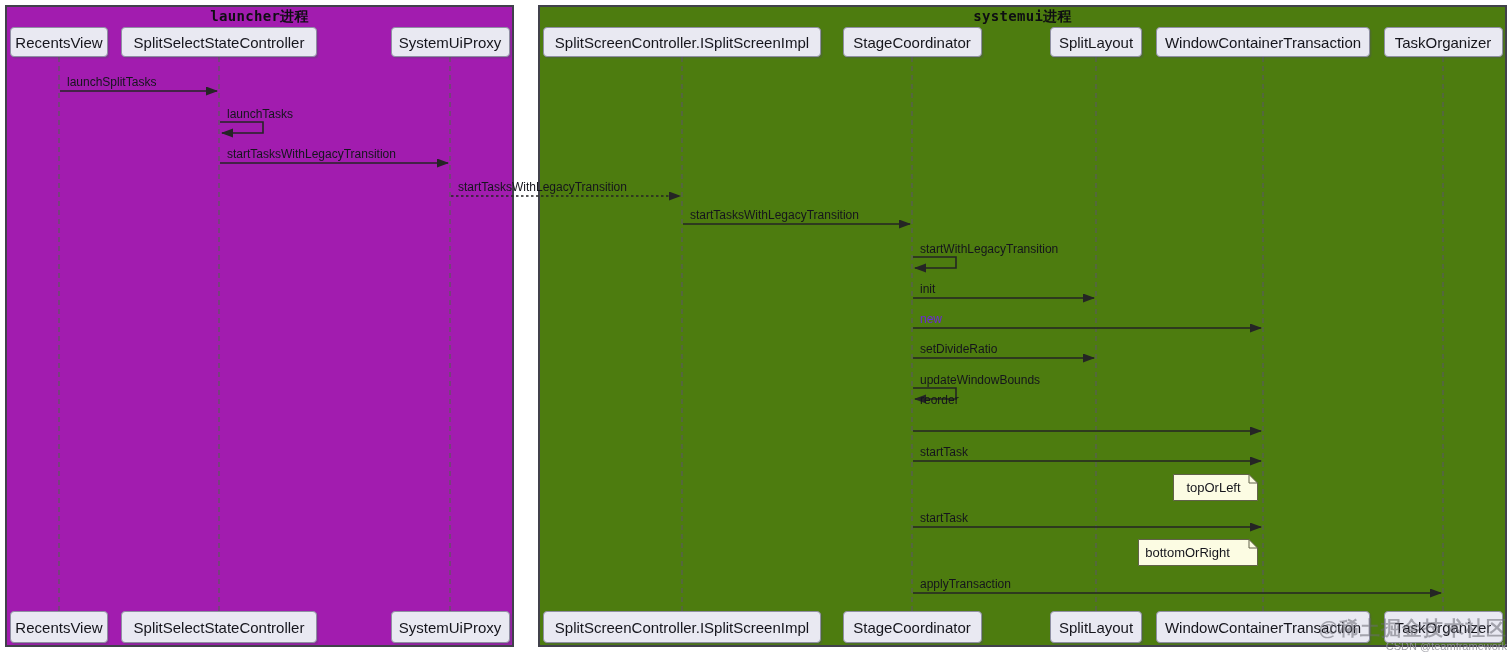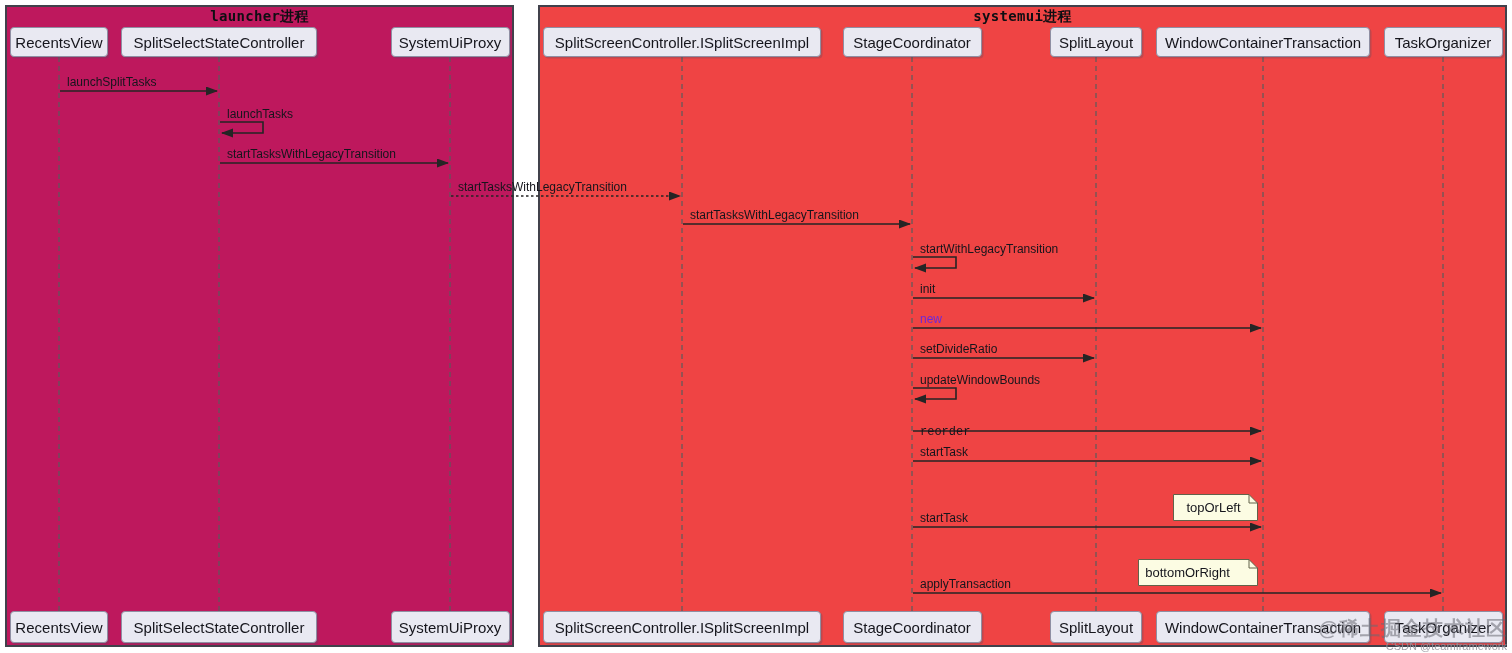--- a/index.html
+++ b/index.html
@@ -19,21 +19,21 @@
     position:absolute;z-index:3;box-sizing:border-box;
     background:#E9E9F2;border:1px solid #be185d;border-radius:4px;
     box-shadow:1.5px 1.5px 0 rgba(80,80,100,0.30);
     display:flex;align-items:center;justify-content:center;
     font-size:15px;color:#15151c;white-space:nowrap;padding:0 4px;
   }
   .mlabel{
     position:absolute;z-index:4;font-size:12px;line-height:15px;
     color:#17171d;white-space:nowrap;
   }
-  .note{position:absolute;z-index:4;margin-top:20px;}
+  .note{position:absolute;z-index:4;}
   .note svg{position:absolute;left:0;top:0;}
   .note-label{
     position:absolute;inset:0;display:flex;align-items:center;justify-content:center;
     font-size:13px;color:#15151c;padding-right:4px;white-space:nowrap;z-index:1;
   }
   .watermark{
     position:absolute;right:5px;bottom:0;z-index:6;text-align:right;pointer-events:none;
   }
   .wm-line1{
     font-size:20px;font-weight:600;letter-spacing:1px;line-height:23px;
@@ -44,24 +44,24 @@
   }
 </style>
 </head>
 <body>
 
 <div id="stage">
   <div class="watermark">
     <div class="wm-line1">@稀土掘金技术社区</div>
     <div class="wm-line2">CSDN @teamframework</div>
   </div>
-<div class="frame" style="left: 5px; top: 5px; width: 509px; height: 642px; background: #be185d; border-color: rgb(65, 65, 75);">
+<div class="frame" style="left: 5px; top: 5px; width: 509px; height: 642px; background: #a21caf; border-color: rgb(65, 65, 75);">
       <div class="frame-title">launcher进程</div>
     </div>
-    <div class="frame" style="left: 538px; top: 5px; width: 969px; height: 642px; background: #ef4444; border-color: rgb(65, 65, 75);">
+    <div class="frame" style="left: 538px; top: 5px; width: 969px; height: 642px; background: #4d7c0f; border-color: rgb(65, 65, 75);">
       <div class="frame-title">systemui进程</div>
     </div>
     <svg width="1512" height="653" id="wires">
       <defs>
         <marker id="ah" markerUnits="userSpaceOnUse" markerWidth="13" markerHeight="10" refX="11" refY="4.5" orient="auto">
           <polygon points="0,0 12,4.5 0,9" fill="#252525"></polygon>
         </marker>
       </defs>
       <line x1="59" y1="57" x2="59" y2="611" stroke="#5B5B5B" stroke-width="1.2" stroke-dasharray="5,4"></line>
       <line x1="219" y1="57" x2="219" y2="611" stroke="#5B5B5B" stroke-width="1.2" stroke-dasharray="5,4"></line>
@@ -105,21 +105,21 @@
     <div class="mlabel" style="left: 67px; top: 75px; color: rgb(21, 21, 28);">launchSplitTasks</div>
     <div class="mlabel" style="left: 227px; top: 107px; color: rgb(21, 21, 28);">launchTasks</div>
     <div class="mlabel" style="left: 227px; top: 147px; color: rgb(21, 21, 28);">startTasksWithLegacyTransition</div>
     <div class="mlabel" style="left: 458px; top: 180px; color: rgb(21, 21, 28);">startTasksWithLegacyTransition</div>
     <div class="mlabel" style="left: 690px; top: 208px; color: rgb(21, 21, 28);">startTasksWithLegacyTransition</div>
     <div class="mlabel" style="left: 920px; top: 242px; color: rgb(21, 21, 28);">startWithLegacyTransition</div>
     <div class="mlabel" style="left: 920px; top: 282px; color: rgb(21, 21, 28);">init</div>
     <div class="mlabel" style="left: 920px; top: 312px; color: #6d28d9;">new</div>
     <div class="mlabel" style="left: 920px; top: 342px; color: rgb(21, 21, 28);">setDivideRatio</div>
     <div class="mlabel" style="left: 920px; top: 373px; color: rgb(21, 21, 28);">updateWindowBounds</div>
-    <div class="mlabel" style="left: 920px; top: 425px; color: rgb(21, 21, 28); font-family: Liberation Mono, monospace;">reorder</div>
+    <div class="mlabel" style="left: 920px; top: 393px; color: rgb(21, 21, 28);">reorder</div>
     <div class="mlabel" style="left: 920px; top: 445px; color: rgb(21, 21, 28);">startTask</div>
     <div class="mlabel" style="left: 920px; top: 511px; color: rgb(21, 21, 28);">startTask</div>
     <div class="mlabel" style="left: 920px; top: 577px; color: rgb(21, 21, 28);">applyTransaction</div>
     <div class="note" style="left: 1173px; top: 474px; width: 85px; height: 27px;">
       <svg width="86" height="28">
         <polygon points="0.5,0.5 76,0.5 84.5,9 84.5,26.5 0.5,26.5" fill="#FCFCE3" stroke="#62624a" stroke-width="1"></polygon>
         <polyline points="76,0.5 76,9 84.5,9" fill="none" stroke="#62624a" stroke-width="1"></polyline>
       </svg>
       <span class="note-label">topOrLeft</span>
     </div>

